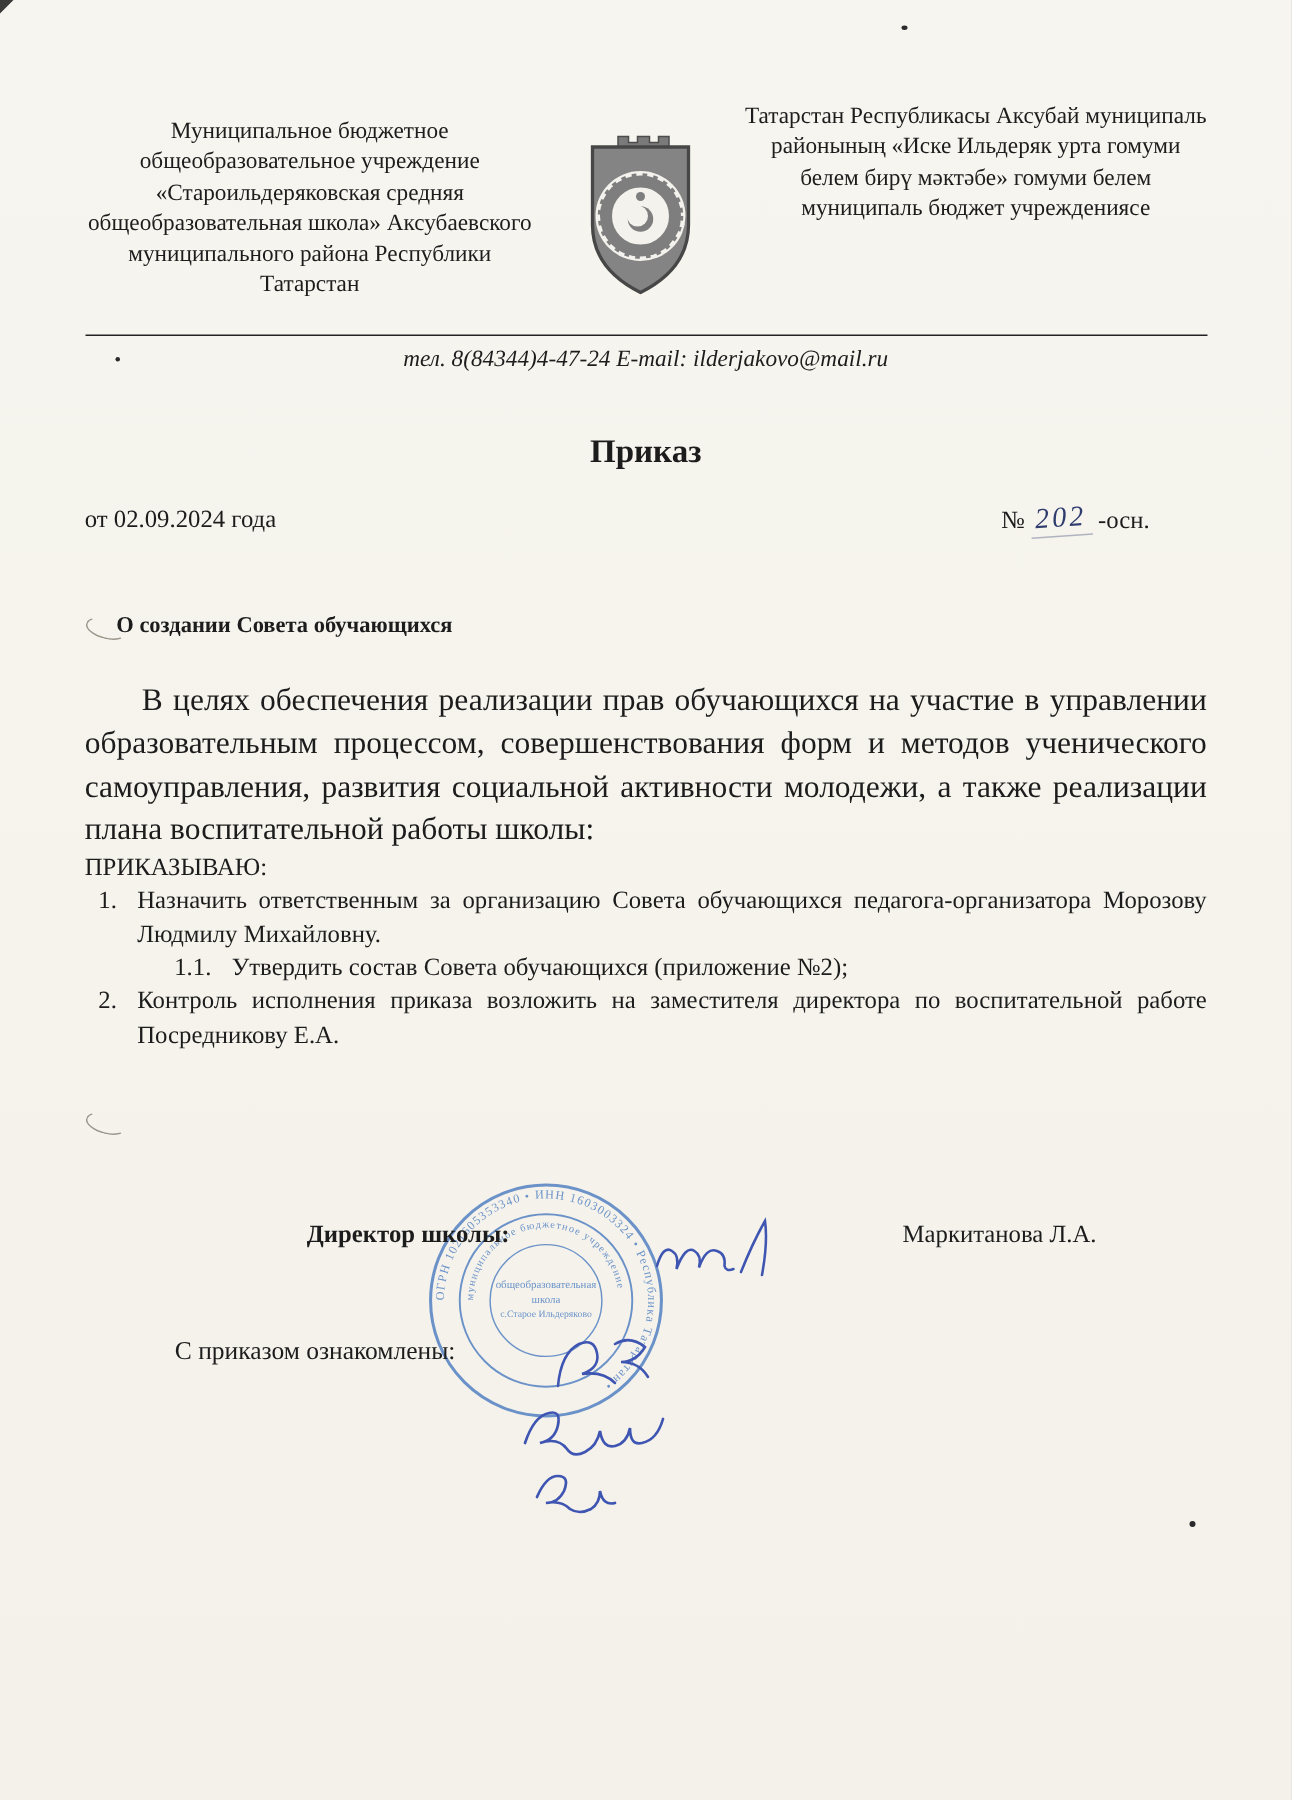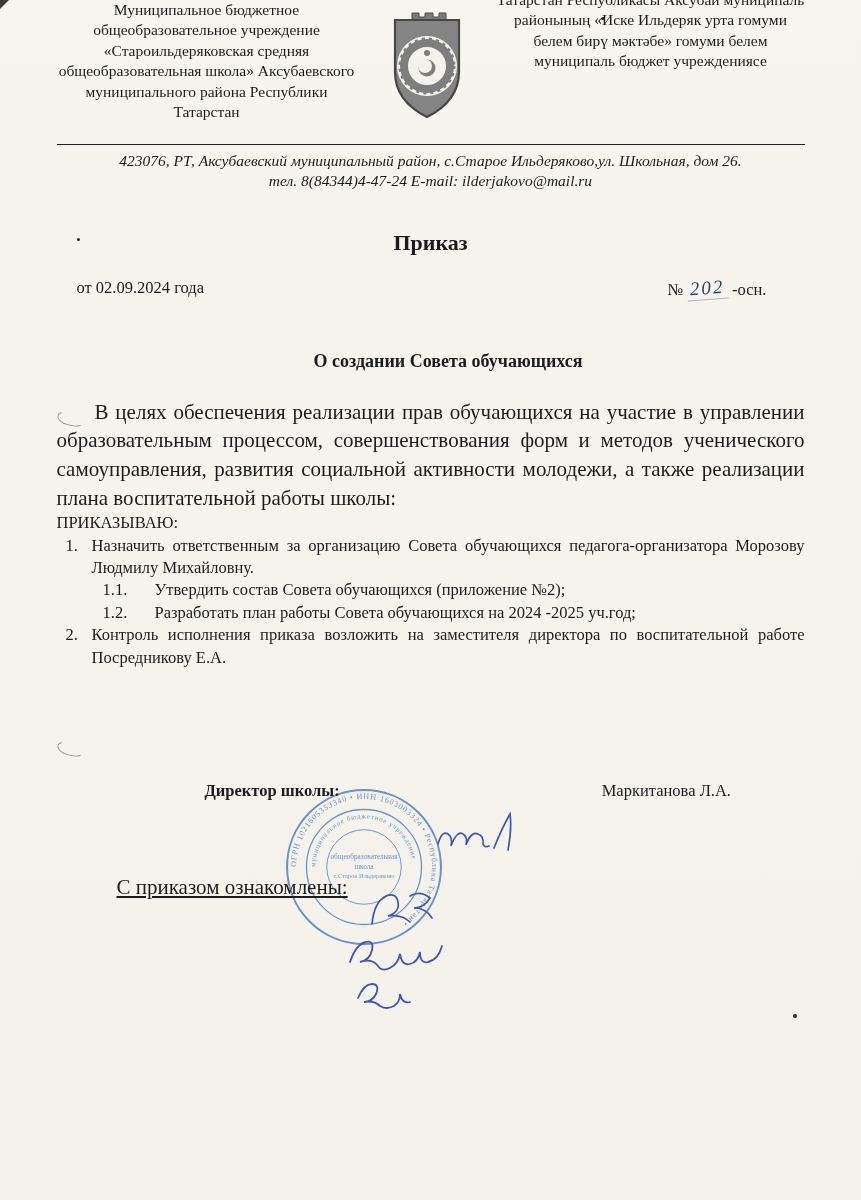--- a/index.html
+++ b/index.html
@@ -6,61 +6,62 @@
   .page{
     position:relative;
     width:861px;height:1200px;
     margin:0 auto;
     background:#f6f4ee;
     background-image:linear-gradient(180deg,#f7f5ef 0%,#f5f3ec 55%,#f3f1ea 100%);
     font-family:"Liberation Serif","DejaVu Serif",serif;
     color:#1c1c1c;
     overflow:hidden;
     box-sizing:border-box;
+    padding-top:78px;
   }
   .content{width:748px;margin:0 auto;position:relative;}
   
   .hdr{display:flex;justify-content:space-between;align-items:flex-start;}
   .org{width:300px;text-align:center;font-size:15.5px;line-height:1.32;}
   .org.right{width:308px;margin-top:-10px;}
   .emblem{width:92px;margin-top:8px;flex:none;}
   .hdr-rule{border:none;border-top:1.6px solid #222;margin:10px 0 6px 0;}
   .addr{text-align:center;font-style:italic;font-size:15.5px;line-height:1.32;}
   
   .doc-title{text-align:center;font-weight:bold;font-size:22px;margin-top:38px;}
   .meta-row{display:flex;justify-content:space-between;margin-top:22px;font-size:16.5px;}
-  .meta-row .date{margin-left:20px;}
+  .meta-row .date{}
   .meta-row .num{margin-right:38px;}
   .hand{
     display:inline-block;
     font-style:italic;
     color:#2e3d6e;
     font-size:19px;
     letter-spacing:2px;
     transform:rotate(-4deg) translateY(-1px);
     border-bottom:1px solid rgba(46,61,110,.35);
     padding:0 3px;
   }
-  .subject{font-weight:bold;font-size:18px;margin-top:50px;margin-left:35px;text-align:center;}
+  .subject{font-weight:bold;font-size:15px;margin-top:50px;margin-left:21px;}
   .para{
     margin-top:26px;font-size:21px;line-height:1.36;
     text-align:justify;text-indent:38px;
   }
   .prikaz{font-size:16.5px;line-height:1.36;}
   .list{margin-top:0;font-size:16.5px;line-height:1.36;}
   .li{display:flex;}
   .li .n{flex:none;width:26px;padding-left:9px;}
   .li .t{flex:1;text-align:justify;}
   .li.sub{margin-left:40px;}
-  .li.sub .n{width:52px;padding-left:6px;}
+  .li.sub .n{width:52px;padding-left:6px;text-align:center;}
   
   .sig-row{display:flex;margin-top:112px;font-size:16.5px;position:relative;z-index:3;}
   .sig-row .lbl{margin-left:148px;font-weight:bold;}
   .sig-row .name{margin-left:262px;}
-  .ack-row{margin-top:74px;font-size:21px;position:relative;z-index:3;text-decoration:underline;}
+  .ack-row{margin-top:58px;font-size:17px;position:relative;z-index:3;}
   .ack-row .lbl{margin-left:60px;}
   
   .stamp{position:absolute;left:283px;top:786px;width:162px;height:162px;z-index:2;opacity:.8;}
   .ink{position:absolute;z-index:4;}
   .speck{position:absolute;background:#2a2a2a;border-radius:50%;}
   .fold{position:absolute;width:26px;height:12px;border:1.3px solid #9a968c;border-top-color:transparent;border-right-color:transparent;border-radius:50%;transform:rotate(14deg);background:transparent;}
   .corner{position:absolute;left:0;top:0;width:0;height:0;border-top:9px solid #3a3a38;border-right:9px solid transparent;}
 </style>
 </head>
 <body>
@@ -92,21 +93,20 @@
           <circle cx="45" cy="45" r="3" fill="#7e7e7e"></circle>
         </svg>
       </div>
 
       <div class="org right">Татарстан Республикасы Аксубай муниципаль районының «Иске Ильдеряк  урта гомуми белем бирү мәктәбе» гомуми белем муниципаль бюджет учреждениясе</div>
     </div>
 
     <hr class="hdr-rule">
 
     <div class="addr">
-      <div>423076, РТ, Аксубаевский  муниципальный район, с.Старое Ильдеряково,ул. Школьная, дом 26.</div>
       <div>тел. 8(84344)4-47-24 E-mail: ilderjakovo@mail.ru</div>
     </div>
 
     <div class="doc-title">Приказ</div>
 
     <div class="meta-row">
       <span class="date">от  02.09.2024 года</span>
       <span class="num">
         <span>№</span>
         <span class="hand">202</span>
@@ -120,24 +120,20 @@
     <div class="prikaz">ПРИКАЗЫВАЮ:</div>
 
     <div class="list">
       <div class="li">
         <span class="n">1.</span>
         <span class="t">Назначить ответственным за организацию Совета обучающихся педагога-организатора Морозову Людмилу Михайловну.</span>
       </div>
       <div class="li sub">
         <span class="n">1.1.</span>
         <span class="t">Утвердить состав Совета обучающихся (приложение №2);</span>
-      </div>
-      <div class="li sub">
-        <span class="n">1.2.</span>
-        <span class="t">Разработать план работы Совета обучающихся на 2024 -2025 уч.год;</span>
       </div>
       <div class="li">
         <span class="n">2.</span>
         <span class="t">Контроль исполнения приказа возложить на заместителя директора по воспитательной работе Посредникову Е.А.</span>
       </div>
     </div>
 
     <div class="sig-row">
       <span class="lbl">Директор школы:</span>
       <span class="name">Маркитанова Л.А.</span>

